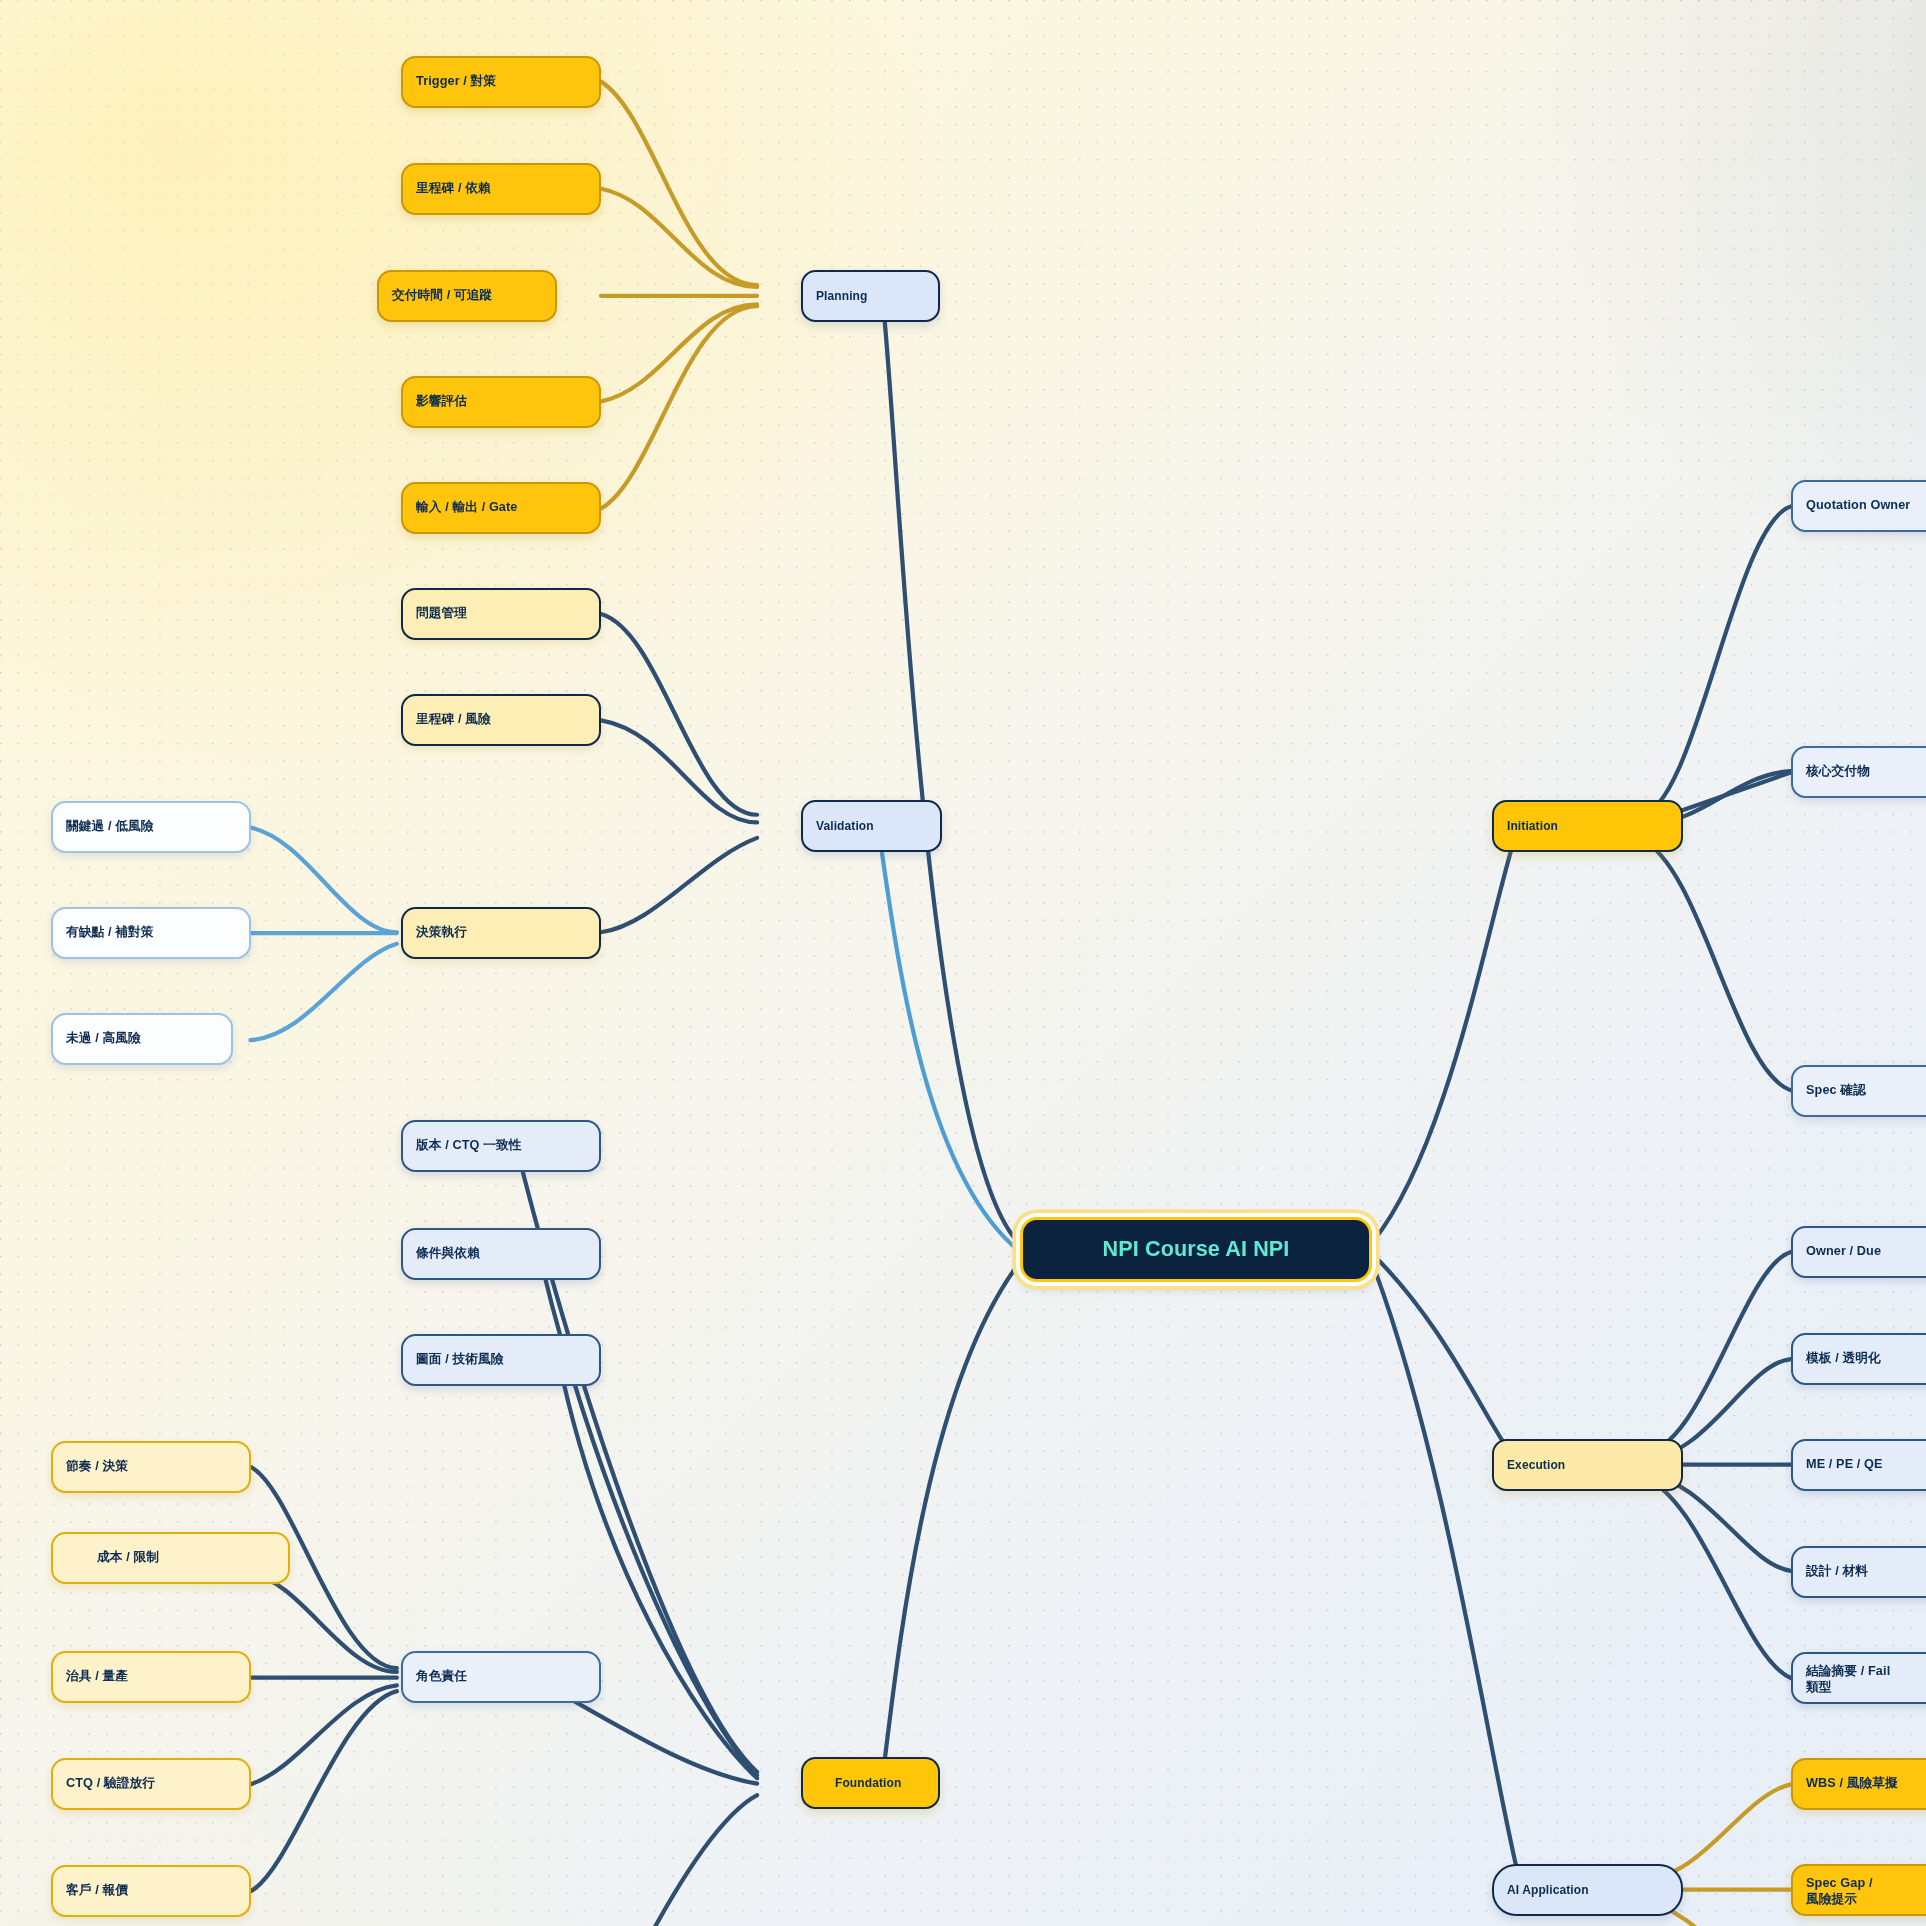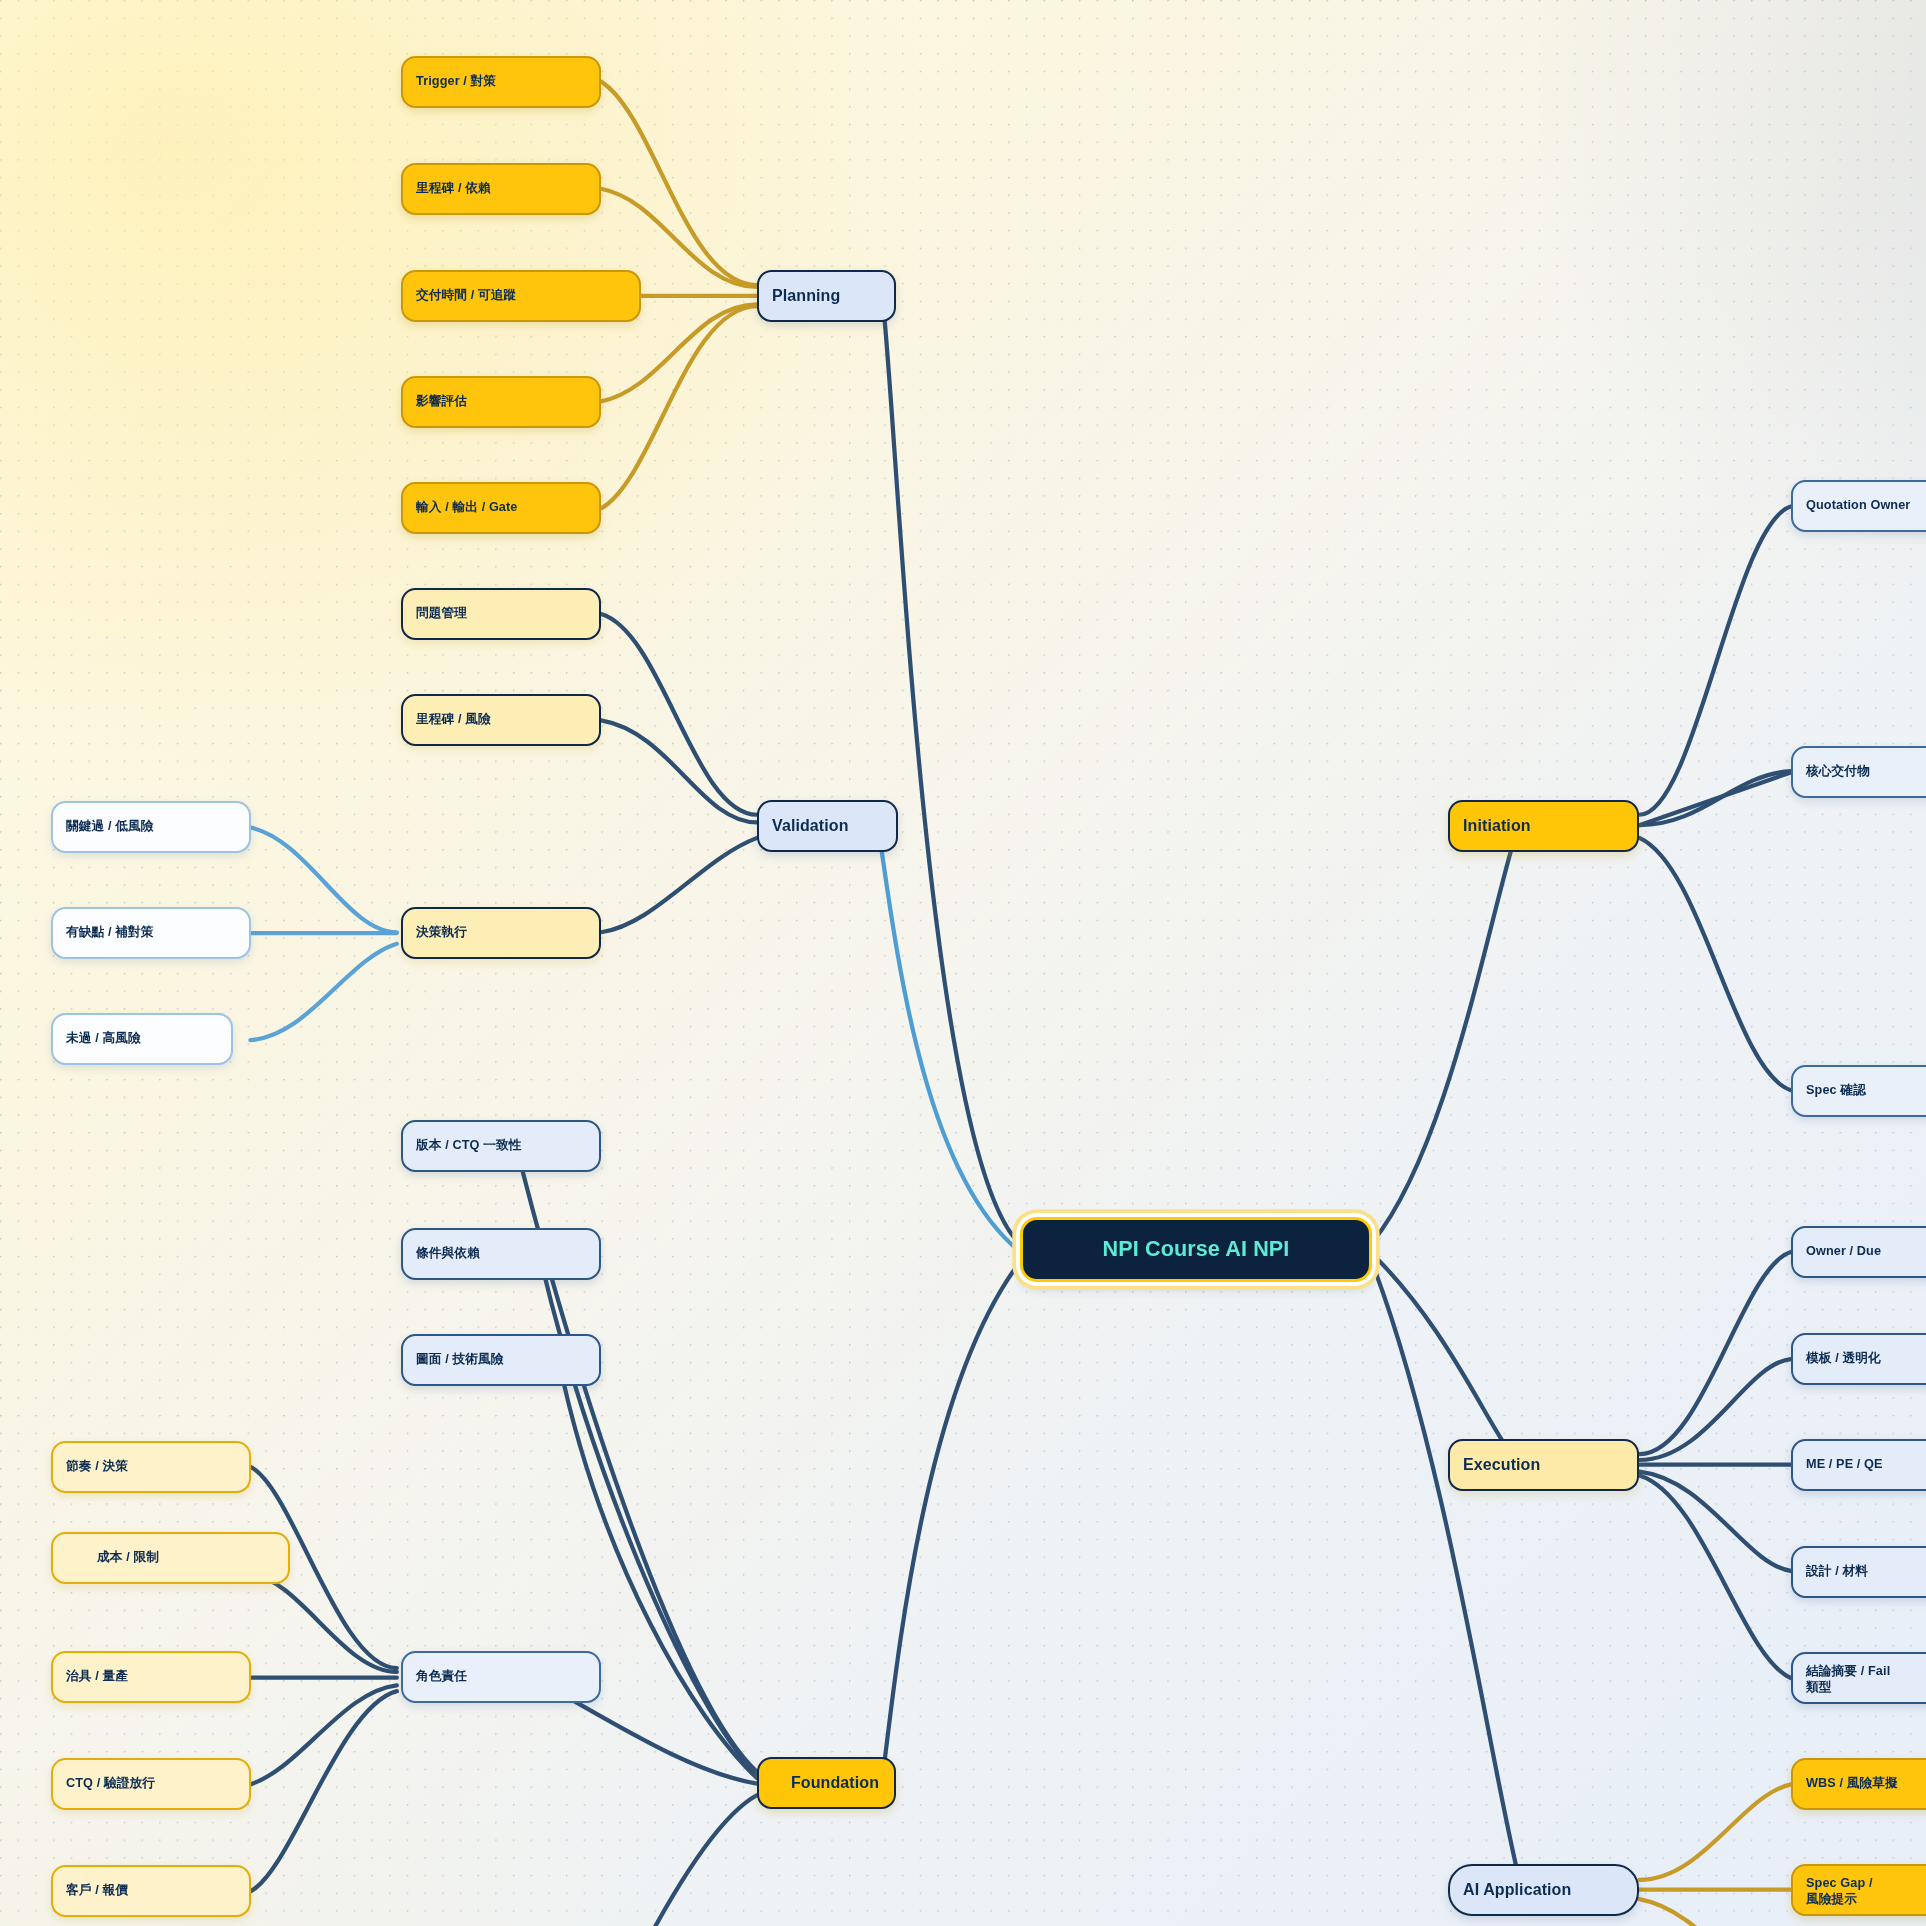--- a/index.html
+++ b/index.html
@@ -62,21 +62,21 @@
 
   .l-yellow{ background:#ffc40c;border:2.3px solid #c9970a;
     box-shadow:0 3.5px 8.5px rgba(190,160,40,.28); }
   .l-cream{ background:#fdf2c9;border:2.3px solid #e3ae0c;
     box-shadow:0 3.5px 8.5px rgba(190,160,40,.2); }
   .l-white{ background:#fcfdff;border:2.3px solid #9dc2e4;
     box-shadow:0 3.5px 8.5px rgba(90,130,175,.18); }
   .l-skyblue{ background:#e3ecf8;border:2.3px solid #2d5784;
     box-shadow:0 3.5px 8.5px rgba(60,90,140,.18); }
   .fs-md{font-size:12.7px;}
-  .fs-lg{font-size:16px;}
+  .fs-lg{font-size:12px;margin-left:44px;}
   .overflowy{overflow:visible;align-items:flex-start;padding-top:10px;}
 </style>
 </head>
 <body>
 
 <div id="canvas">
   <div id="tintTL"></div>
   <div id="tintTR"></div>
   <div id="tintBL"></div>
 
@@ -157,21 +157,21 @@
   <div class="node b-blue fs-lg" style="left:757px;top:270px;width:139px;height:52px;">
     <span class="lbl">Planning</span>
   </div>
 
   <div class="node l-yellow fs-md" style="left:401px;top:56px;width:200px;height:52px;">
     <span class="lbl">Trigger / 對策</span>
   </div>
   <div class="node l-yellow fs-md" style="left:401px;top:163px;width:200px;height:52px;">
     <span class="lbl">里程碑 / 依賴</span>
   </div>
-  <div class="node l-yellow fs-md" style="left:401px;top:270px;width:240px;height:52px;">
+  <div class="node l-yellow fs-md" style="left:377px;top:270px;width:180px;height:52px;">
     <span class="lbl">交付時間 / 可追蹤</span>
   </div>
   <div class="node l-yellow fs-md" style="left:401px;top:376px;width:200px;height:52px;">
     <span class="lbl">影響評估</span>
   </div>
   <div class="node l-yellow fs-md" style="left:401px;top:482px;width:200px;height:52px;">
     <span class="lbl">輸入 / 輸出 / Gate</span>
   </div>
 
   <div class="node b-blue fs-lg" style="left:757px;top:800px;width:141px;height:52px;">

